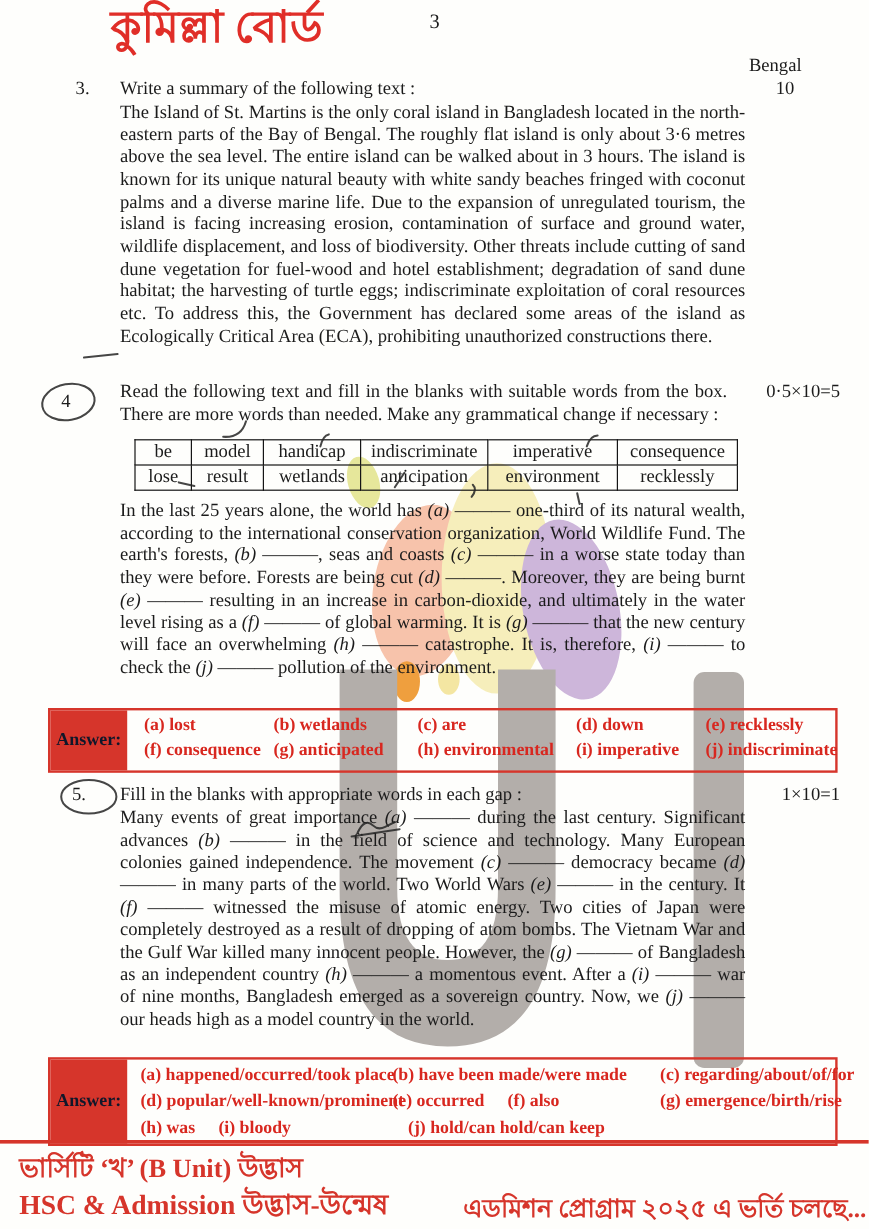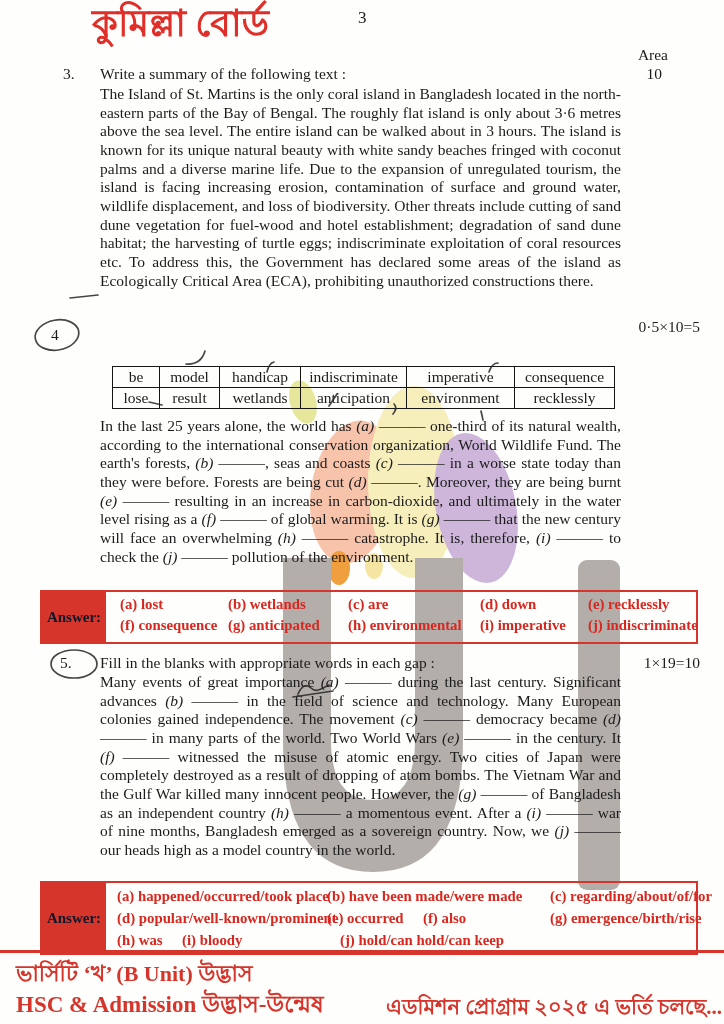--- a/index.html
+++ b/index.html
@@ -56,28 +56,29 @@
   <ellipse cx="374" cy="566" rx="9" ry="13" fill="#f4e6a2"></ellipse>
 
   <path fill="#b3aeaa" d="M283,558 V740 Q283,872 373,872 Q463,872 463,740 V558 H415 V740 Q415,800 373,800 Q331,800 331,740 V558 Z"></path>
   <rect x="578" y="560" width="42" height="330" rx="9" fill="#b3aeaa"></rect>
 </svg>
 
 <div id="content">
 
   <div class="abs board-title">কুমিল্লা বোর্ড</div>
   <div class="abs page-number">3</div>
-  <div class="abs marks-label">Area</div>
+  <div class="abs marks-label">Bengal</div>
 
   <div class="abs q-number" style="left:63px;top:65px;">3.</div>
   <div class="abs q-prompt" style="left:100px;top:65px;width:506px;">Write a summary of the following text :</div>
   <div class="abs q-marks" style="right:62px;top:65px;">10</div>
   <div class="abs passage" style="top:85px;">The Island of St. Martins is the only coral island in Bangladesh located in the north-eastern parts of the Bay of Bengal. The roughly flat island is only about 3·6 metres above the sea level. The entire island can be walked about in 3 hours. The island is known for its unique natural beauty with white sandy beaches fringed with coconut palms and a diverse marine life. Due to the expansion of unregulated tourism, the island is facing increasing erosion, contamination of surface and ground water, wildlife displacement, and loss of biodiversity. Other threats include cutting of sand dune vegetation for fuel-wood and hotel establishment; degradation of sand dune habitat; the harvesting of turtle eggs; indiscriminate exploitation of coral resources etc. To address this, the Government has declared some areas of the island as Ecologically Critical Area (ECA), prohibiting unauthorized constructions there.</div>
 
   <div class="abs q-number" style="left:51px;top:326px;">4</div>
+  <div class="abs q-prompt" style="left:100px;top:318px;width:506px;">Read the following text and fill in the blanks with suitable words from the box. There are more words than needed. Make any grammatical change if necessary :</div>
   <div class="abs q-marks" style="right:24px;top:318px;">0·5×10=5</div>
 
   <table class="word-box">
     <colgroup>
       <col style="width:47px">
         <col style="width:60px">
         <col style="width:81px">
       <col style="width:106px">
         <col style="width:108px">
         <col style="width:100px">
@@ -119,21 +120,21 @@
         <span class="answer-item" style="left:120px;">(b) wetlands</span>
         <span class="answer-item" style="left:240px;">(c) are</span>
         <span class="answer-item" style="left:372px;">(d) down</span>
         <span class="answer-item" style="left:480px;">(e) recklessly</span>
       </div>
     </div>
   </div>
 
   <div class="abs q-number" style="left:60px;top:654px;">5.</div>
   <div class="abs q-prompt" style="left:100px;top:654px;width:506px;text-align:left;">Fill in the blanks with appropriate words in each gap :</div>
-  <div class="abs q-marks" style="right:24px;top:654px;">1×19=10</div>
+  <div class="abs q-marks" style="right:24px;top:654px;">1×10=1</div>
   <div class="abs passage" style="top:673px;">Many events of great importance <i>(a)</i> ——— during the last century. Significant advances <i>(b)</i> ——— in the field of science and technology. Many European colonies gained independence. The movement <i>(c)</i> ——— democracy became <i>(d)</i> ——— in many parts of the world. Two World Wars <i>(e)</i> ——— in the century. It <i>(f)</i> ——— witnessed the misuse of atomic energy. Two cities of Japan were completely destroyed as a result of dropping of atom bombs. The Vietnam War and the Gulf War killed many innocent people. However, the <i>(g)</i> ——— of Bangladesh as an independent country <i>(h)</i> ——— a momentous event. After a <i>(i)</i> ——— war of nine months, Bangladesh emerged as a sovereign country. Now, we <i>(j)</i> ——— our heads high as a model country in the world.</div>
 
   <div class="answer-box" style="top:881px;height:70px;">
     <div class="answer-label">Answer:</div>
     <div class="answer-content">
       <div class="answer-row" style="top:5px;">
         <span class="answer-item" style="left:9px;">(a) happened/occurred/took place</span>
         <span class="answer-item" style="left:219px;">(b) have been made/were made</span>
         <span class="answer-item" style="left:442px;">(c) regarding/about/of/for</span>
       </div>

